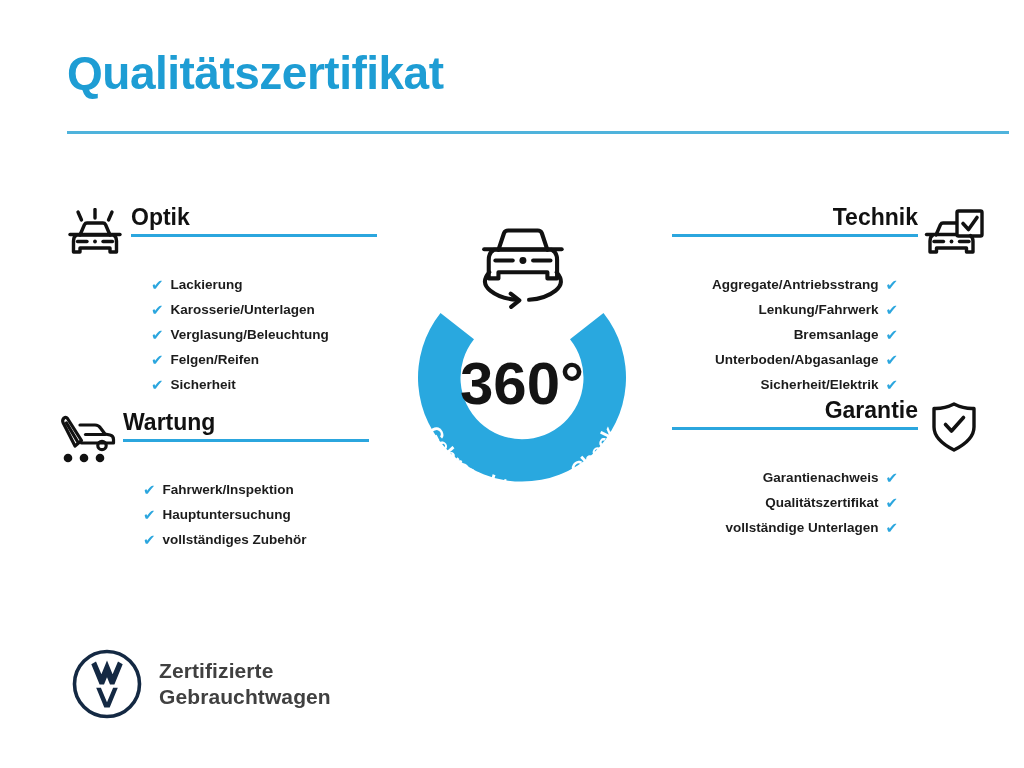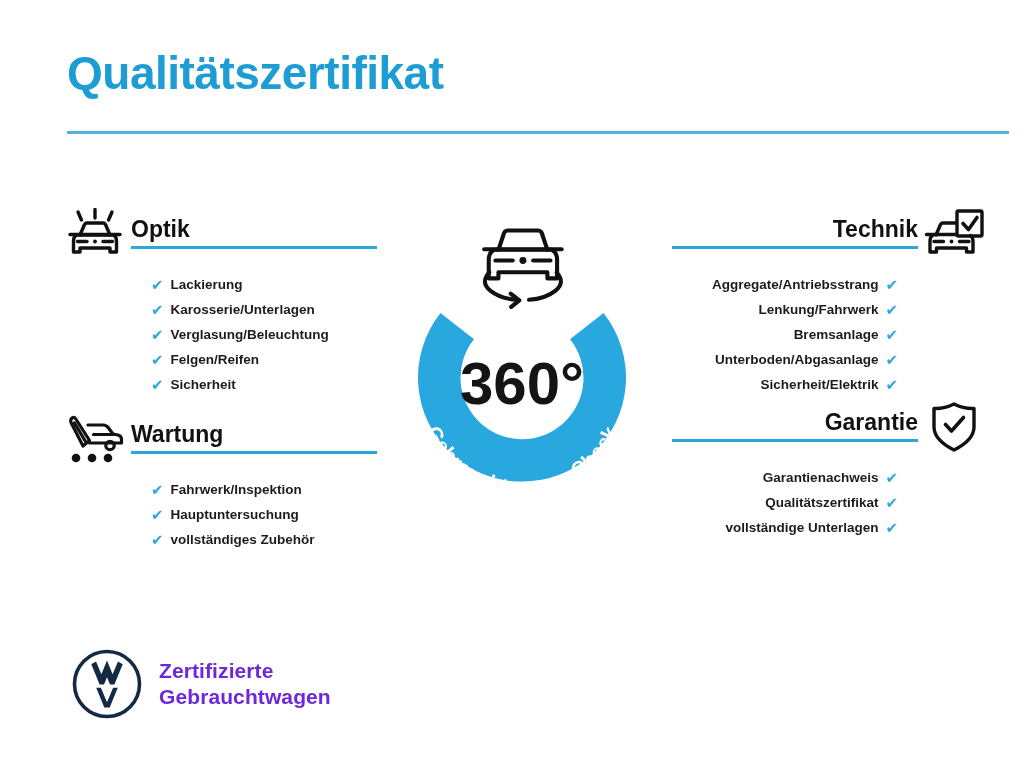--- a/index.html
+++ b/index.html
@@ -39,28 +39,28 @@
   .title-rule {
     position: absolute;
     left: 48px;
     top: 131px;
     width: 942px;
     height: 3px;
     background: #4fb3dc;
   }
 
   .sec-optik    { position: absolute; left: 40px;  top: 205px; width: 345px; }
-  .sec-wartung  { position: absolute; left: 40px;  top: 410px; width: 345px; }
+  .sec-wartung  { position: absolute; left: 32px;  top: 410px; width: 345px; }
   .sec-technik  { position: absolute; right: 34px; top: 205px; width: 345px; }
   .sec-garantie { position: absolute; right: 34px; top: 398px; width: 345px; }
 
   .sec-head {
     position: relative;
     display: flex;
-    align-items: center;
+    align-items: flex-start;
     height: 58px;
   }
   .sec-head.right { flex-direction: row-reverse; }
 
   .sec-icon {
     width: 72px;
     height: 58px;
     flex: 0 0 72px;
     display: flex;
     align-items: center;
@@ -134,21 +134,21 @@
     left: 52px;
     top: 648px;
     display: flex;
     align-items: center;
     gap: 16px;
   }
   .vw-mark { width: 72px; height: 72px; flex: 0 0 72px; }
   .vw-text {
     font-size: 21px;
     font-weight: bold;
-    color: #6d28d9;
+    color: #404040;
     line-height: 1.22;
     letter-spacing: 0.1px;
   }
 </style>
 </head>
 <body>
 
 <div class="page">
 
   <div class="page-title">Qualitätszertifikat</div>

